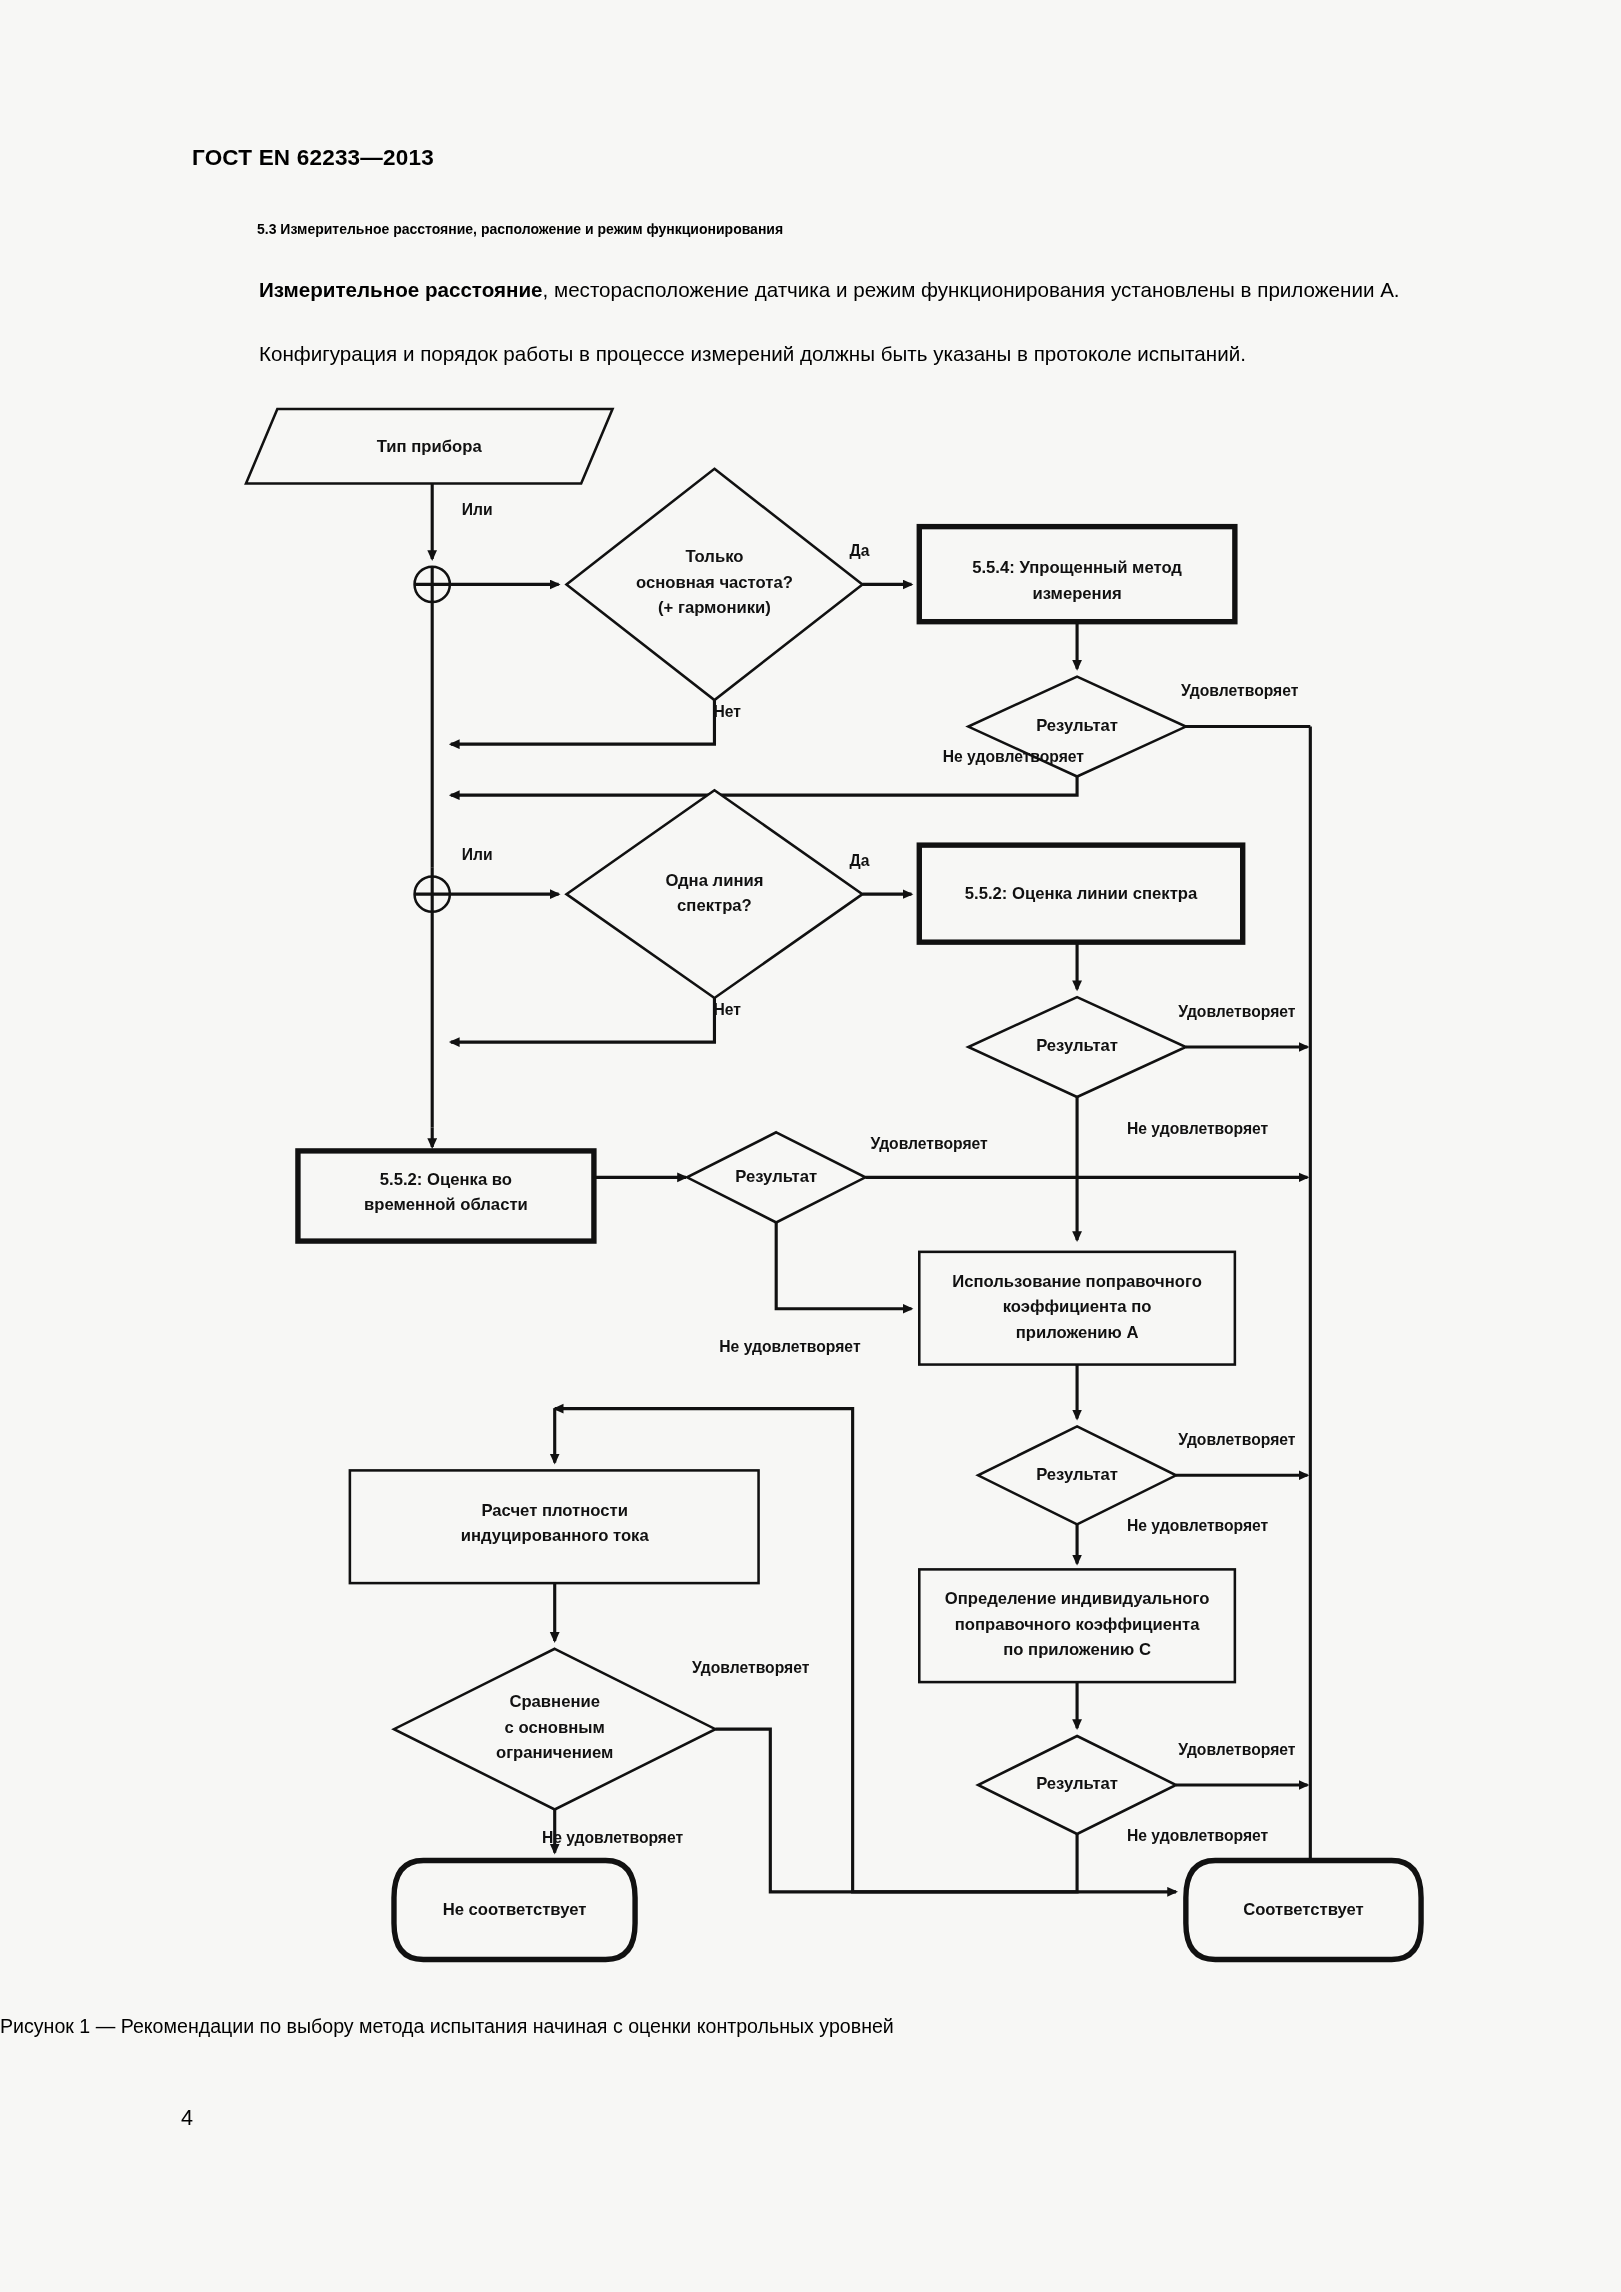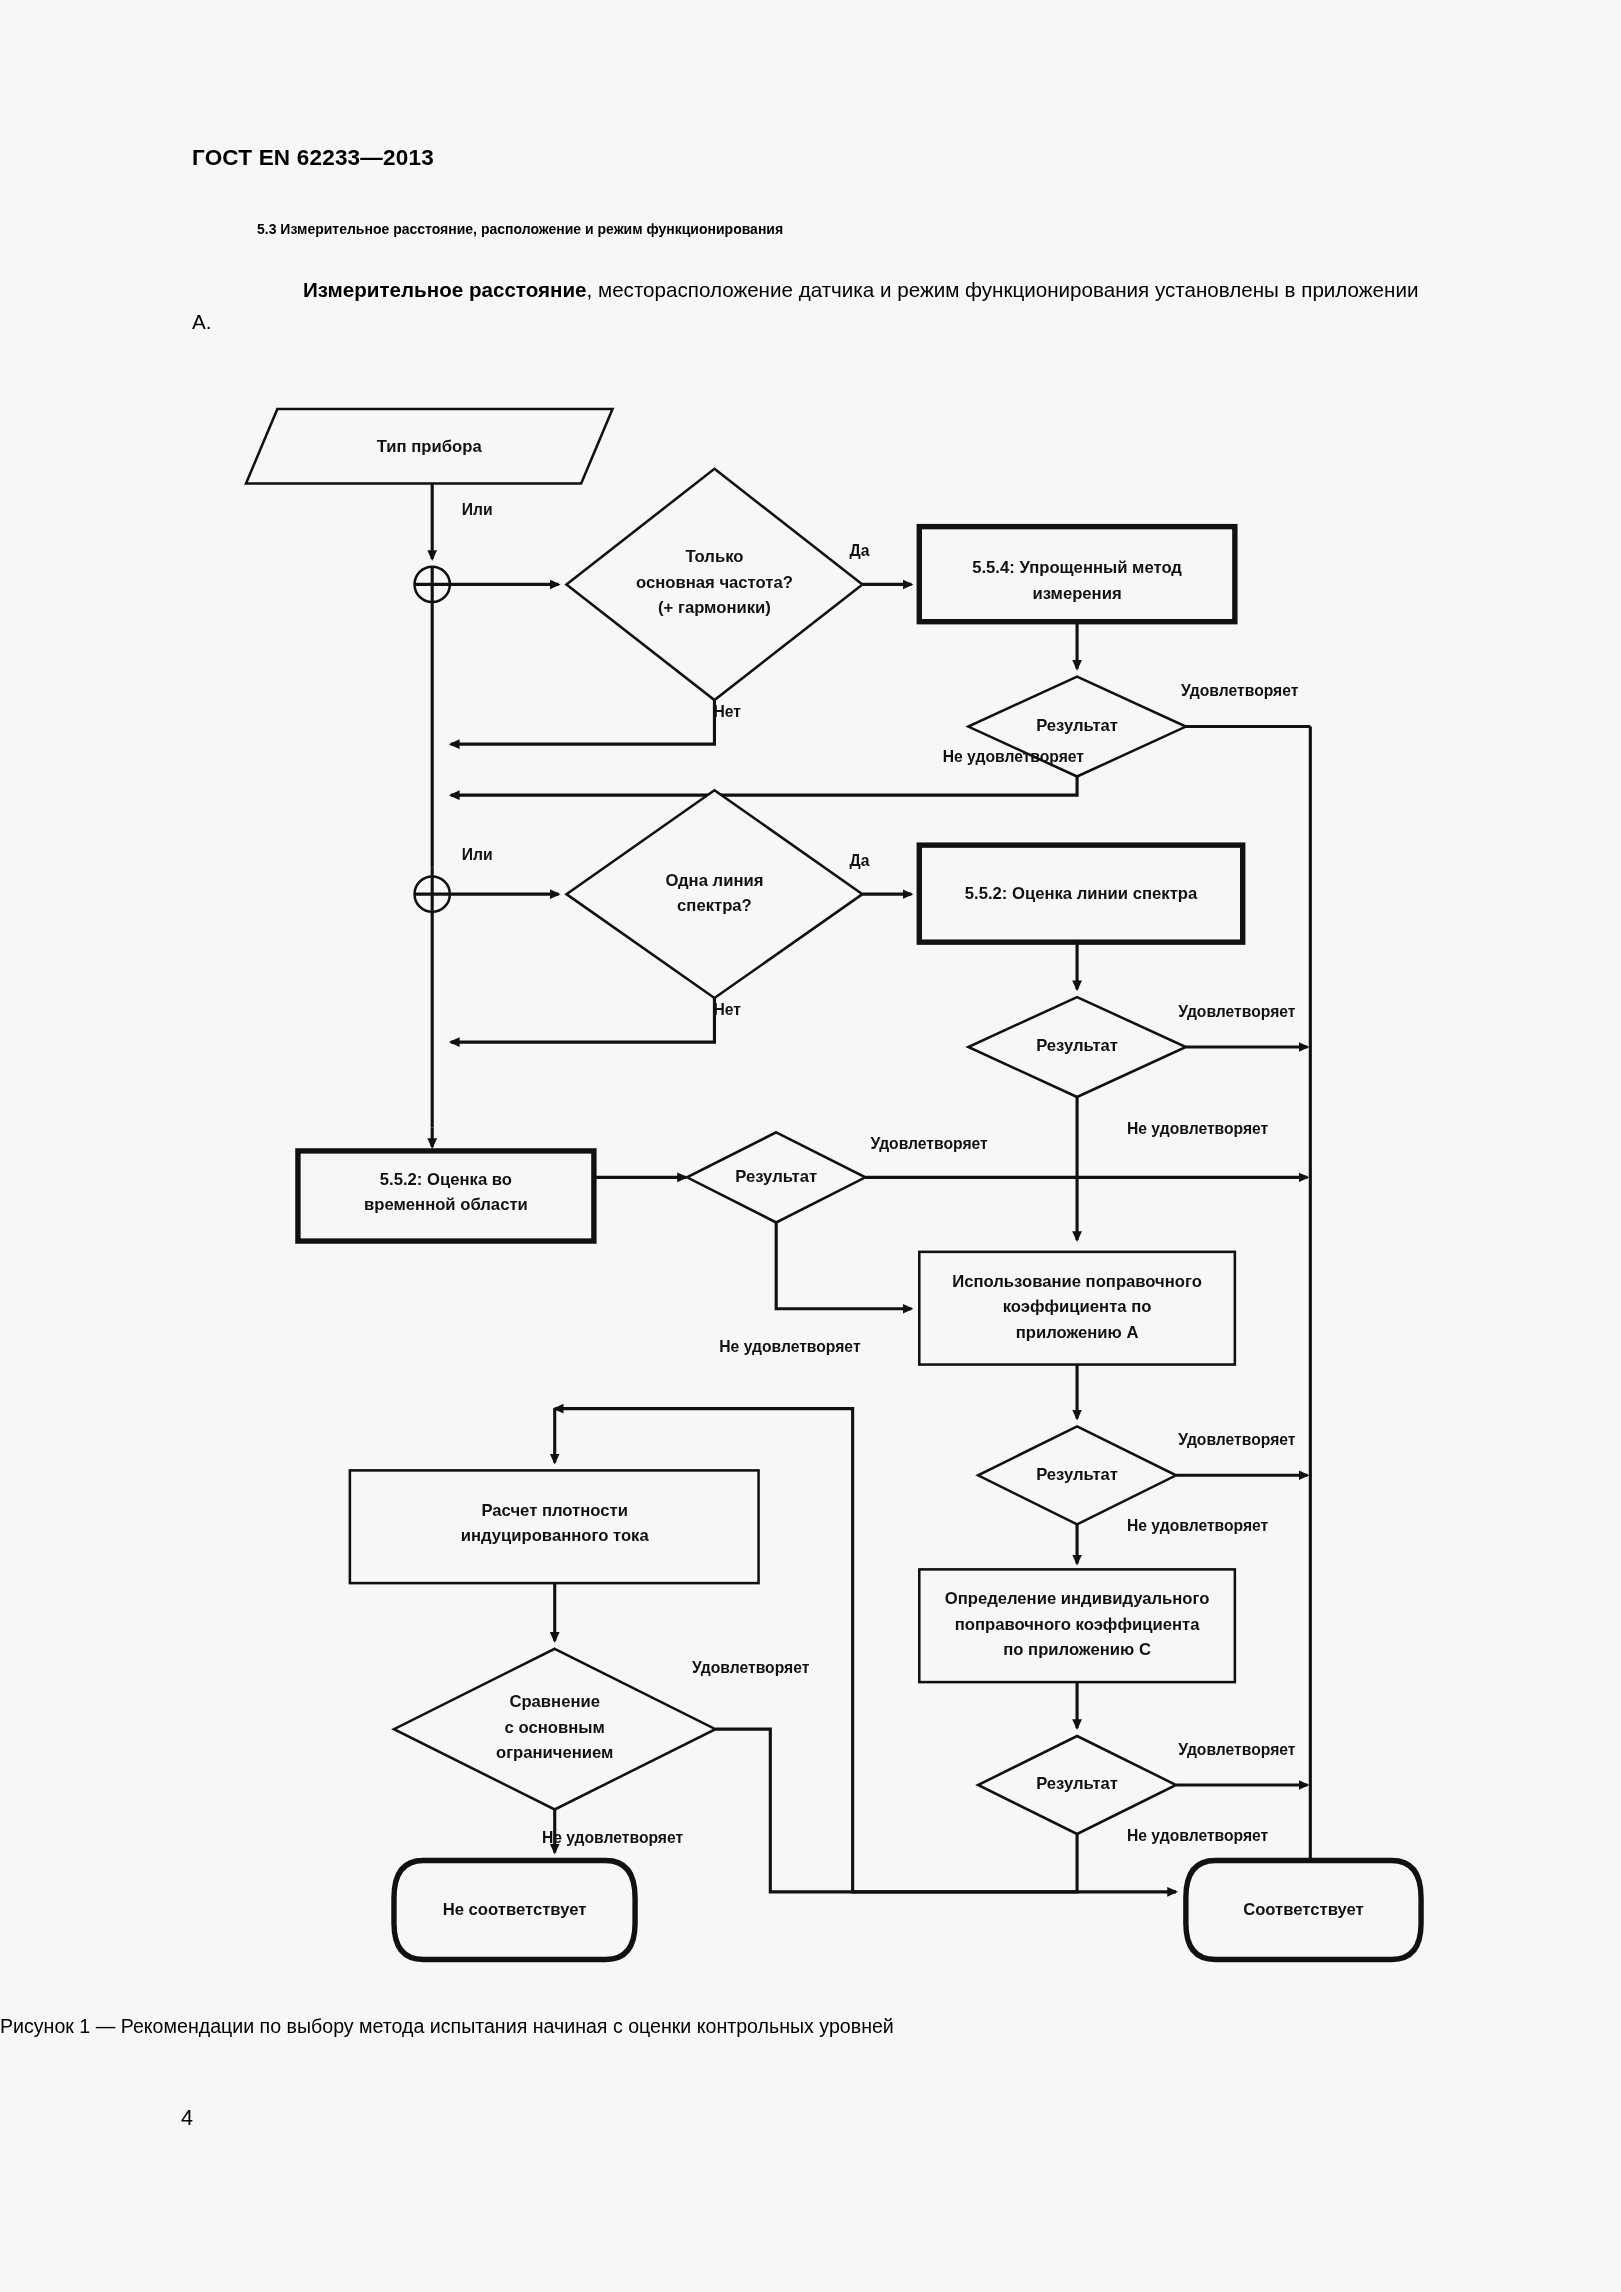--- a/index.html
+++ b/index.html
@@ -35,21 +35,21 @@
     font-size: 14px;
     font-weight: bold;
   }
   .body-para {
     position: absolute;
     font-size: 20.6px;
     line-height: 32px;
   }
   .p1 { left: 192px; top: 274px; width: 1245px; text-indent: 67px; }
   .p2 { left: 192px; top: 338px; width: 1245px; text-indent: 67px; }
-  .p1 b, .p2 b { font-weight: bold; margin-left: 44px; }
+  .p1 b, .p2 b { font-weight: bold; }
   .fig-caption {
     position: absolute;
     left: 0;
     top: 2015px;
     width: 1621px;
     text-align: left;
     font-size: 19.6px;
   }
   .page-number {
     position: absolute;
@@ -82,20 +82,21 @@
 <body>
 
 <div class="page">
 
   <div class="doc-header">ГОСТ EN 62233—2013</div>
 
   <div class="section-title">5.3 Измерительное расстояние, расположение и режим функционирования</div>
 
   <div class="body-para p1"><b>Измерительное расстояние</b><span>, месторасположение датчика и режим функционирования установлены в приложении А.</span></div>
 
+  <div class="body-para p2">Конфигурация и порядок работы в процессе измерений должны быть указаны в протоколе испытаний.</div>
 
   <svg class="flow" viewBox="0 0 1654 2339">
     <defs>
       <marker id="ah" markerWidth="12" markerHeight="12" refX="9" refY="5" orient="auto" markerUnits="userSpaceOnUse">
         <path d="M0,0 L11,5 L0,10 z" fill="#111111"></path>
       </marker>
       <marker id="ahb" markerWidth="16" markerHeight="16" refX="12" refY="7" orient="auto" markerUnits="userSpaceOnUse">
         <path d="M0,0 L15,7 L0,14 z" fill="#111111"></path>
       </marker>
     </defs>

